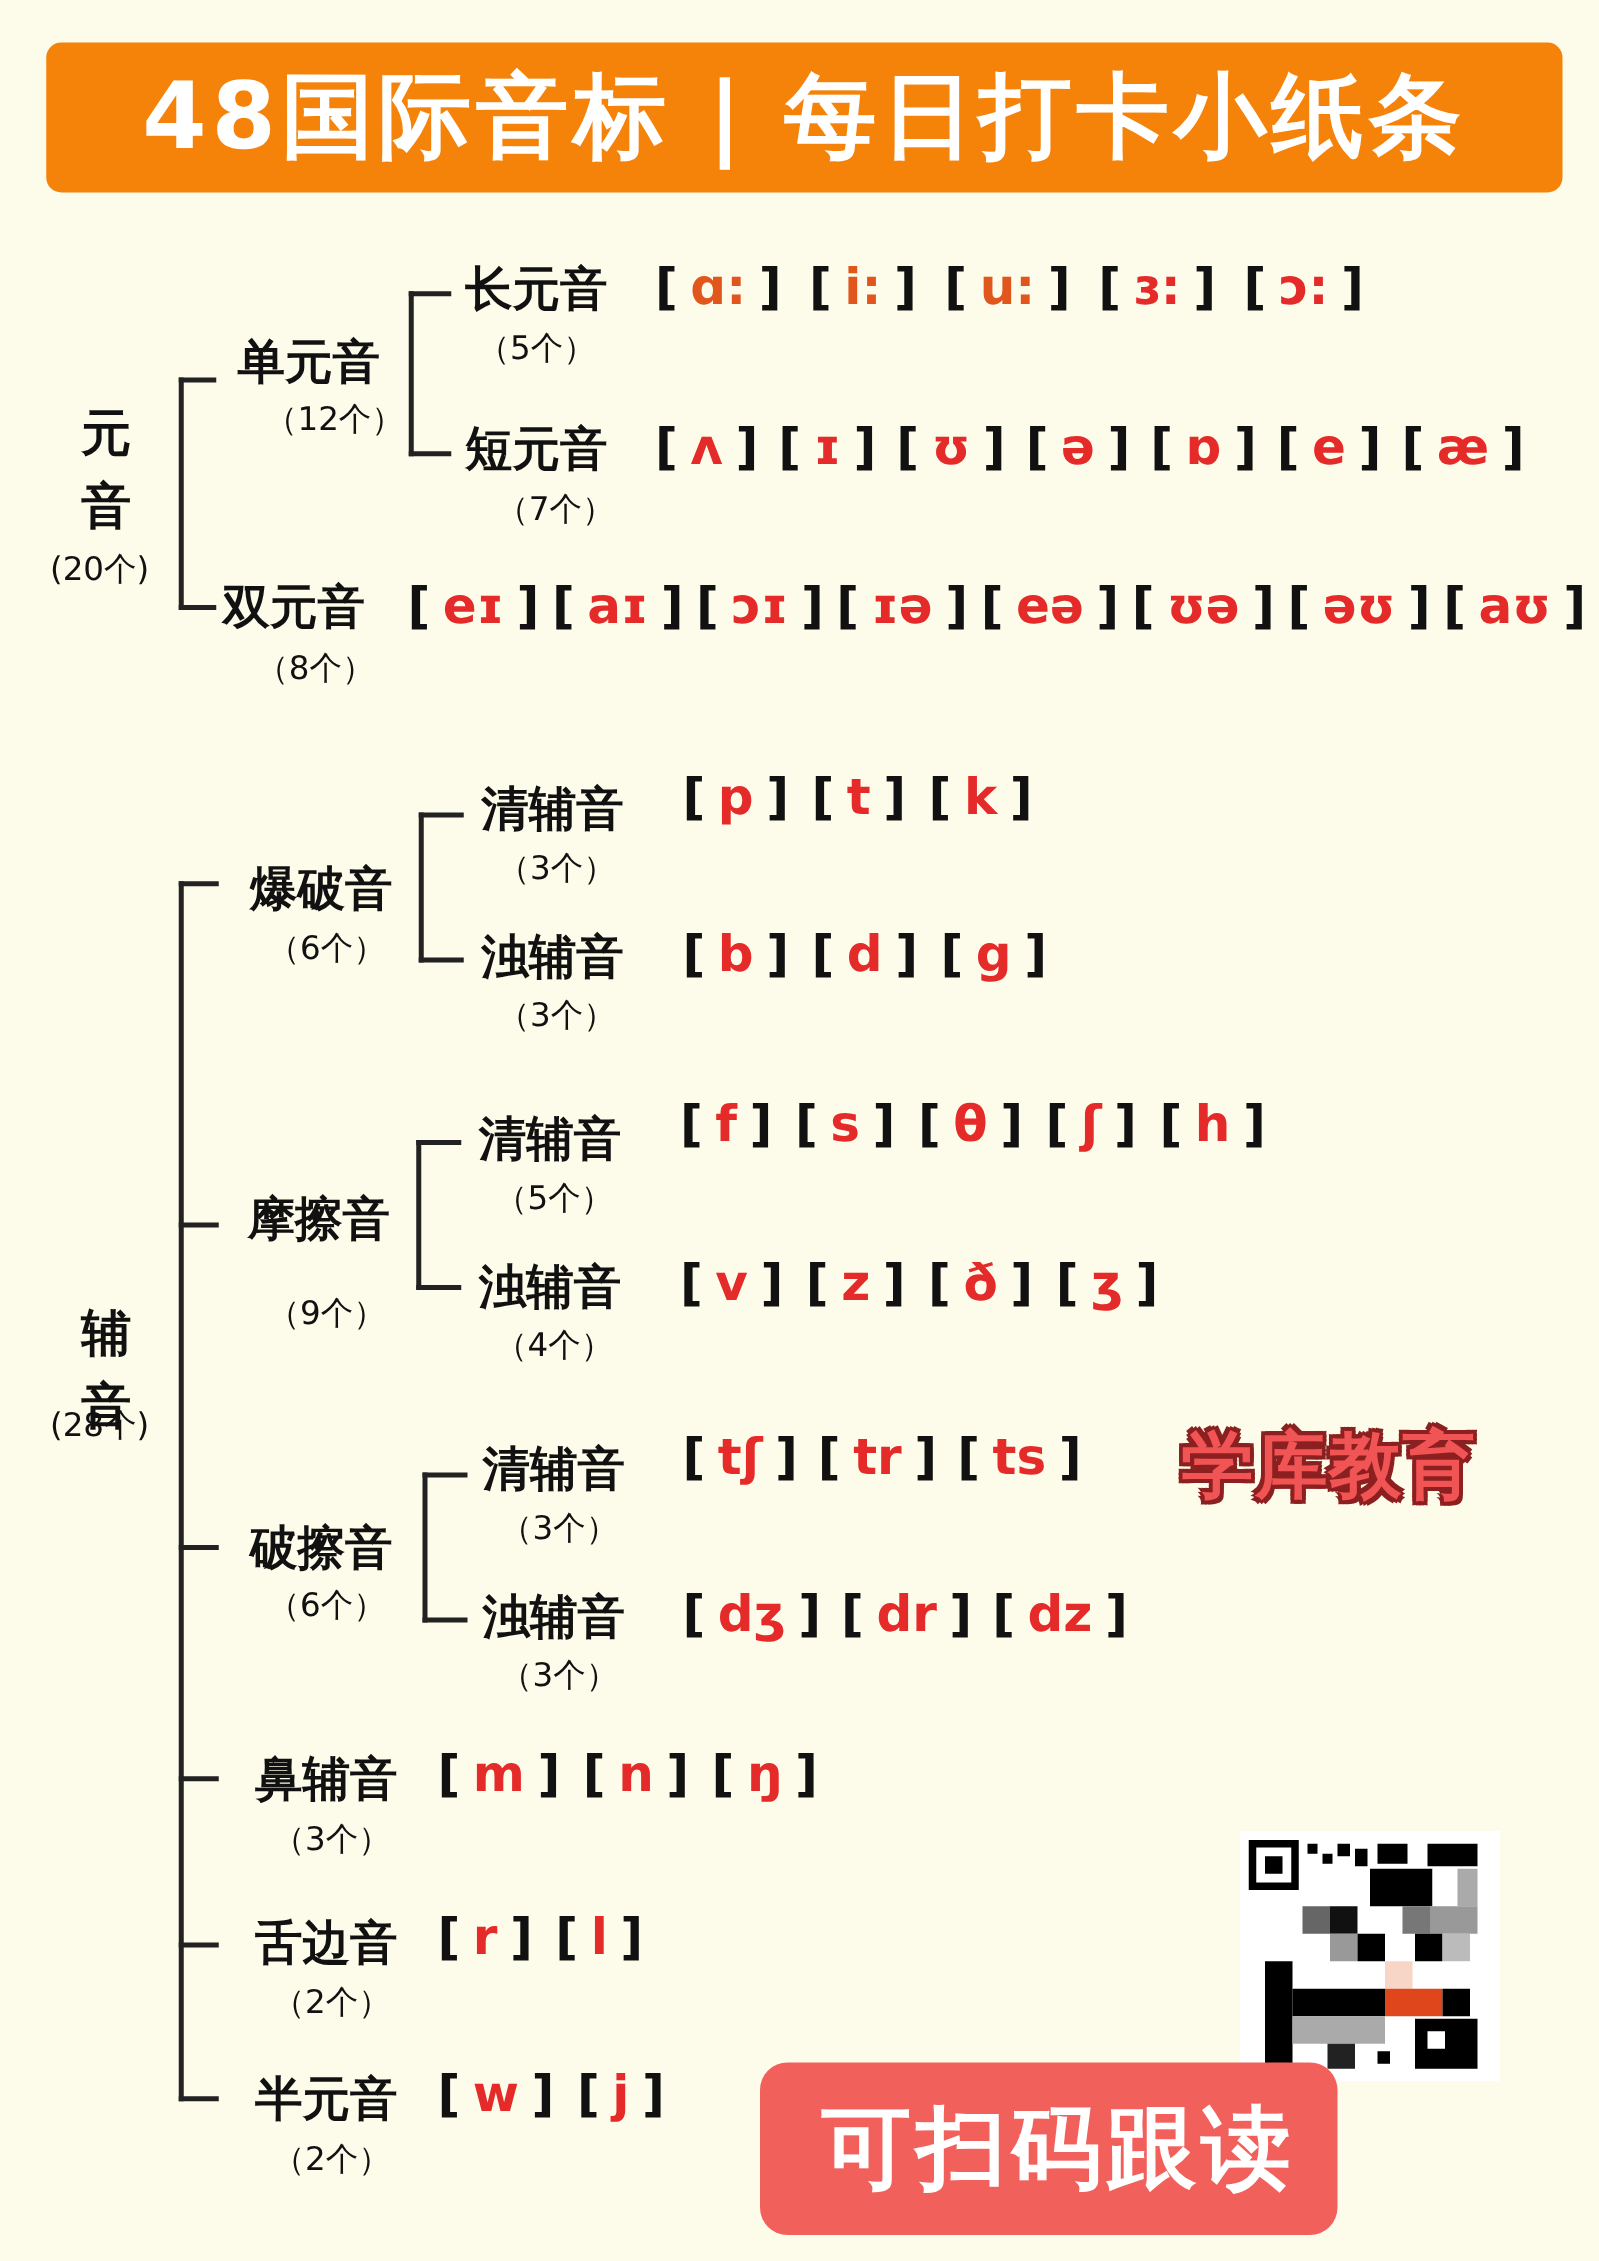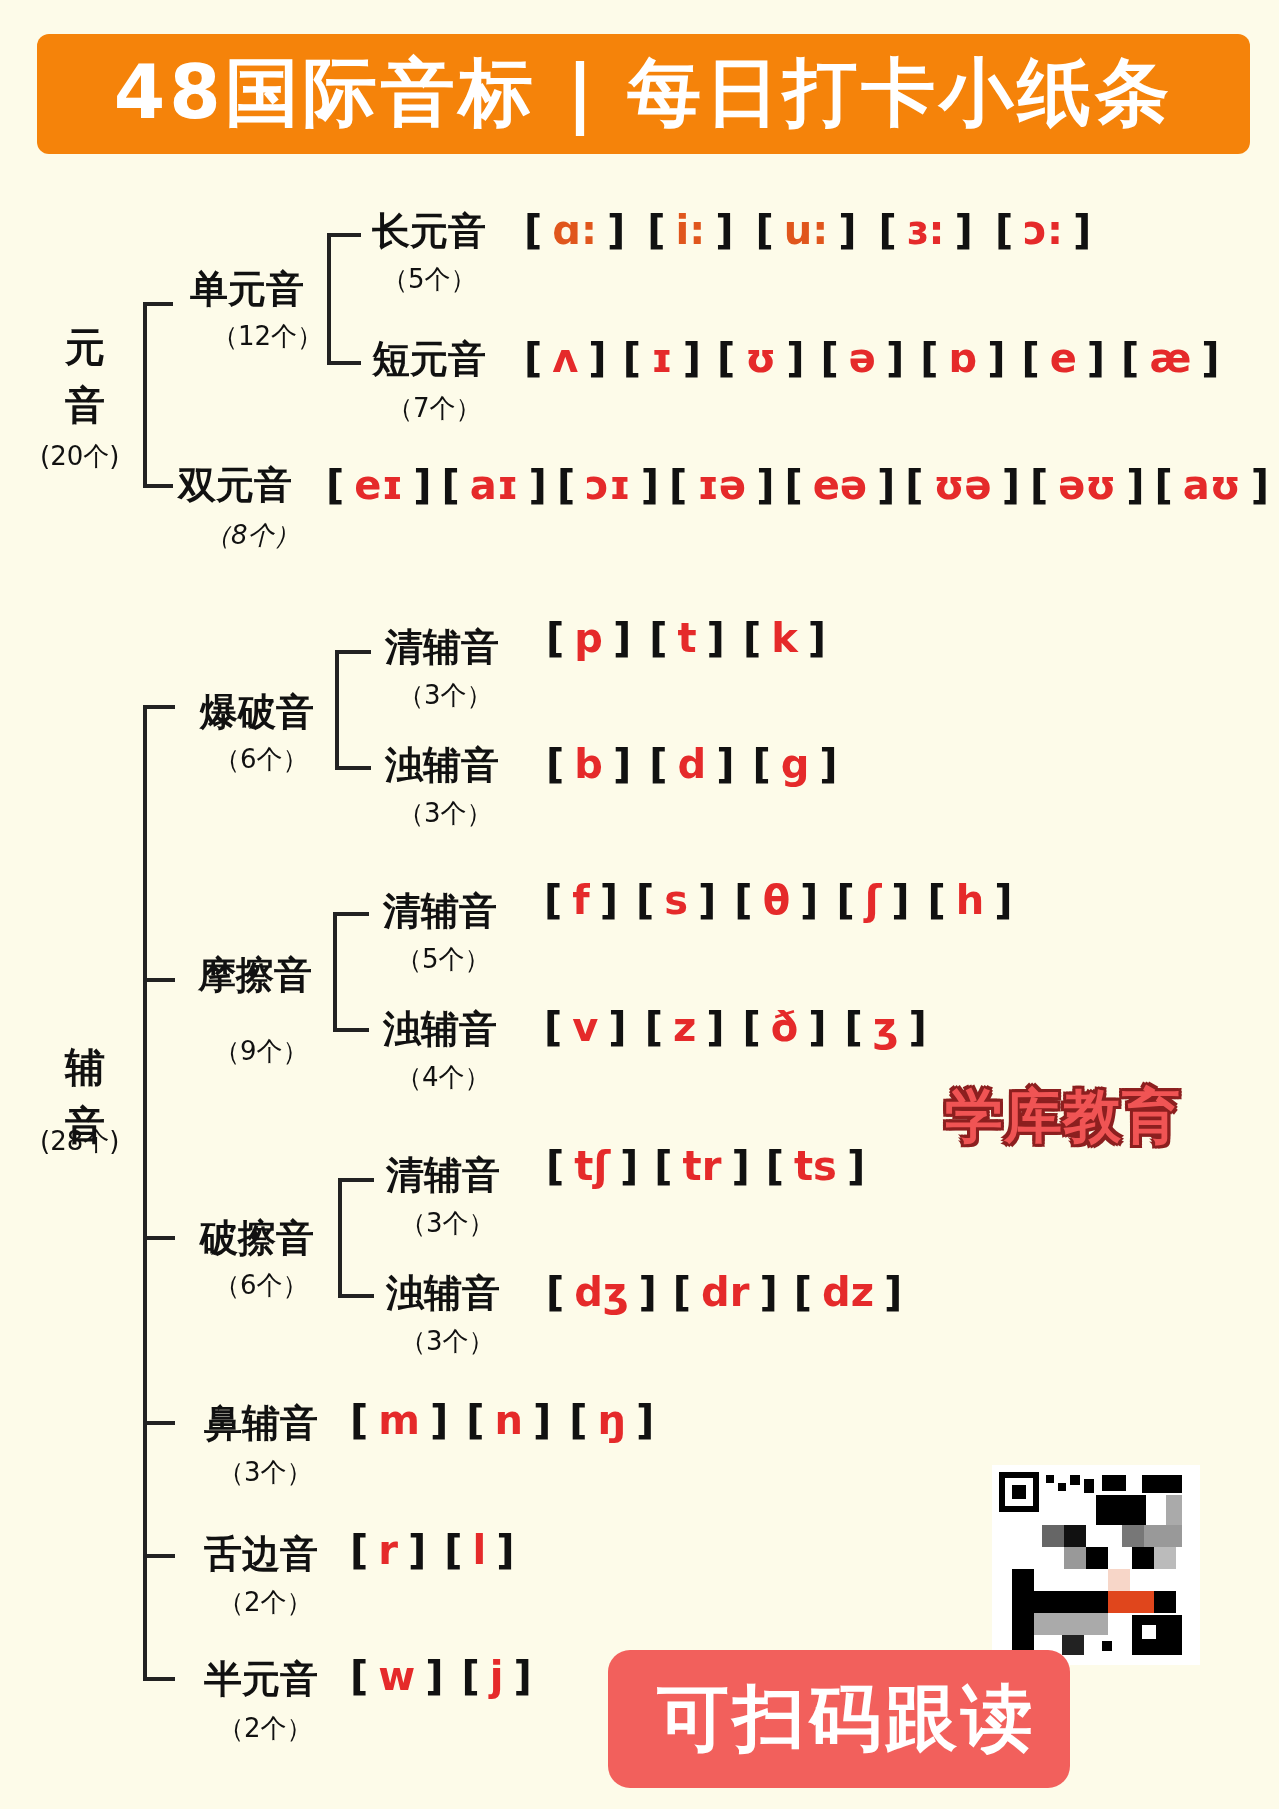--- a/index.html
+++ b/index.html
@@ -82,21 +82,21 @@
       <span class="br">]</span>
     </span>
   <span class="ph">
       <span class="br">[</span>
       <span class="sym">ɔ:</span>
       <span class="br">]</span>
     </span>
 </div>
 
 <div class="abs lbl" style="left:372px;top:340px;">短元音</div>
-<div class="abs cnt" style="left:387px;top:395px;">（7个）</div>
+<div class="abs cnt" style="left:397px;top:395px;">（7个）</div>
 <div class="abs row" style="left:524px;top:338px;gap:16px;">
   <span class="ph">
       <span class="br">[</span>
       <span class="sym">ʌ</span>
       <span class="br">]</span>
     </span>
   <span class="ph">
       <span class="br">[</span>
       <span class="sym">ɪ</span>
       <span class="br">]</span>
@@ -122,21 +122,21 @@
       <span class="br">]</span>
     </span>
   <span class="ph">
       <span class="br">[</span>
       <span class="sym">æ</span>
       <span class="br">]</span>
     </span>
 </div>
 
 <div class="abs lbl" style="left:178px;top:466px;">双元音</div>
-<div class="abs cnt" style="left:205px;top:522px;font-style:italic;">（8个）</div>
+<div class="abs cnt" style="left:205px;top:522px;">（8个）</div>
 <div class="abs row" style="left:326px;top:465px;gap:10px;">
   <span class="ph">
       <span class="br">[</span>
       <span class="sym">eɪ</span>
       <span class="br">]</span>
     </span>
   <span class="ph">
       <span class="br">[</span>
       <span class="sym">aɪ</span>
       <span class="br">]</span>
@@ -287,21 +287,21 @@
       <span class="sym">ð</span>
       <span class="br">]</span>
     </span>
   <span class="ph">
       <span class="br">[</span>
       <span class="sym">ʒ</span>
       <span class="br">]</span>
     </span>
 </div>
 
-<div class="abs brand" style="left:945px;top:1078px;">学库教育</div>
+<div class="abs brand" style="left:945px;top:1134px;">学库教育</div>
 
 <div class="abs lbl" style="left:200px;top:1219px;">破擦音</div>
 <div class="abs cnt" style="left:214px;top:1272px;">（6个）</div>
 <div class="abs ln" style="left:338px;top:1178px;width:4px;height:120px;"></div>
 <div class="abs ln" style="left:338px;top:1178px;width:36px;height:4px;"></div>
 <div class="abs ln" style="left:338px;top:1294px;width:36px;height:4px;"></div>
 
 <div class="abs lbl" style="left:386px;top:1156px;">清辅音</div>
 <div class="abs cnt" style="left:400px;top:1210px;">（3个）</div>
 <div class="abs row" style="left:546px;top:1146px;gap:16px;">

